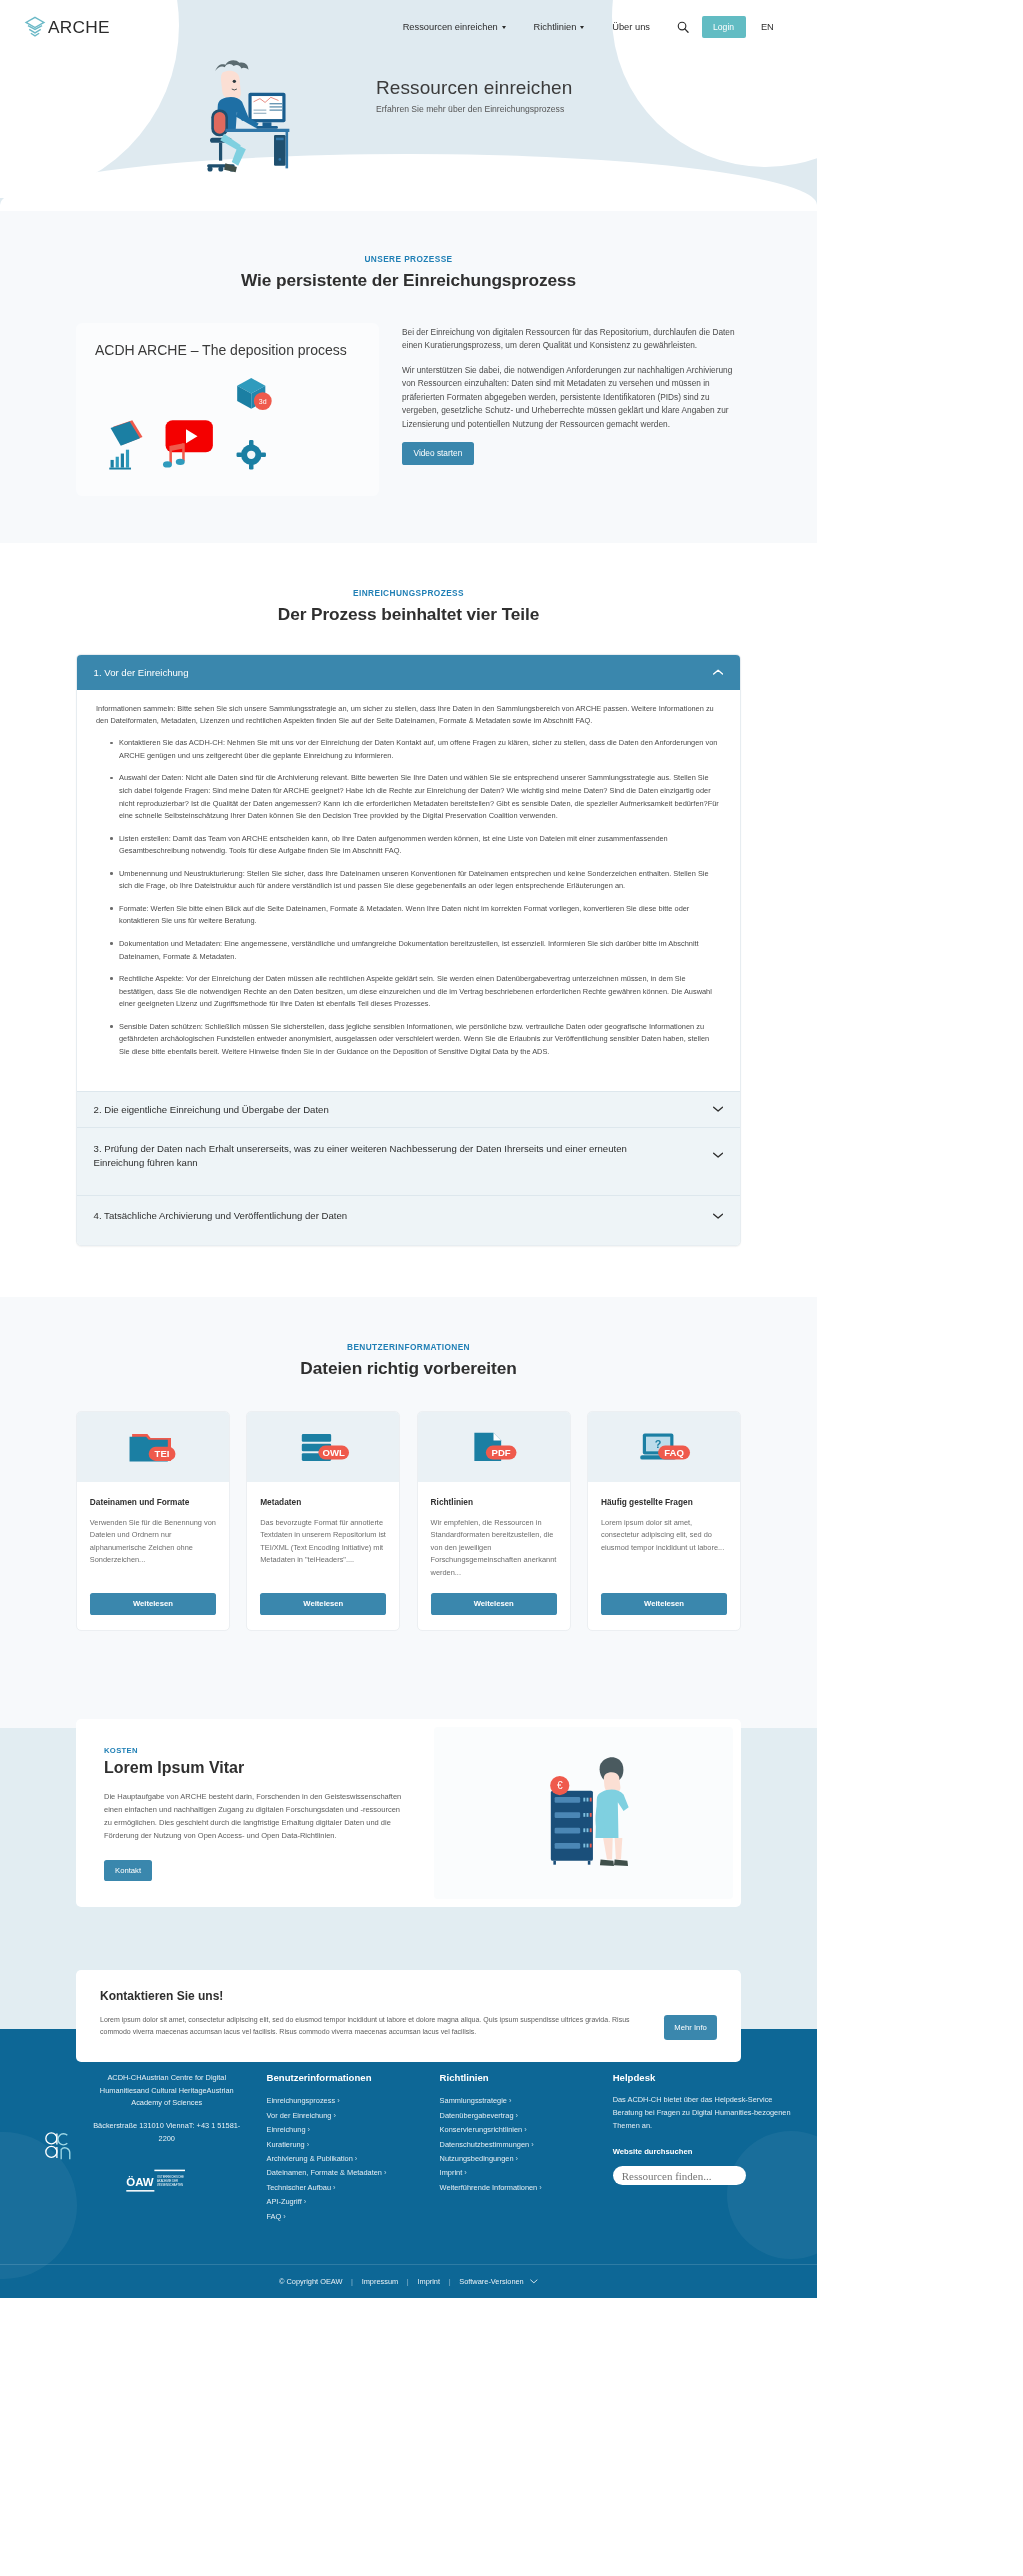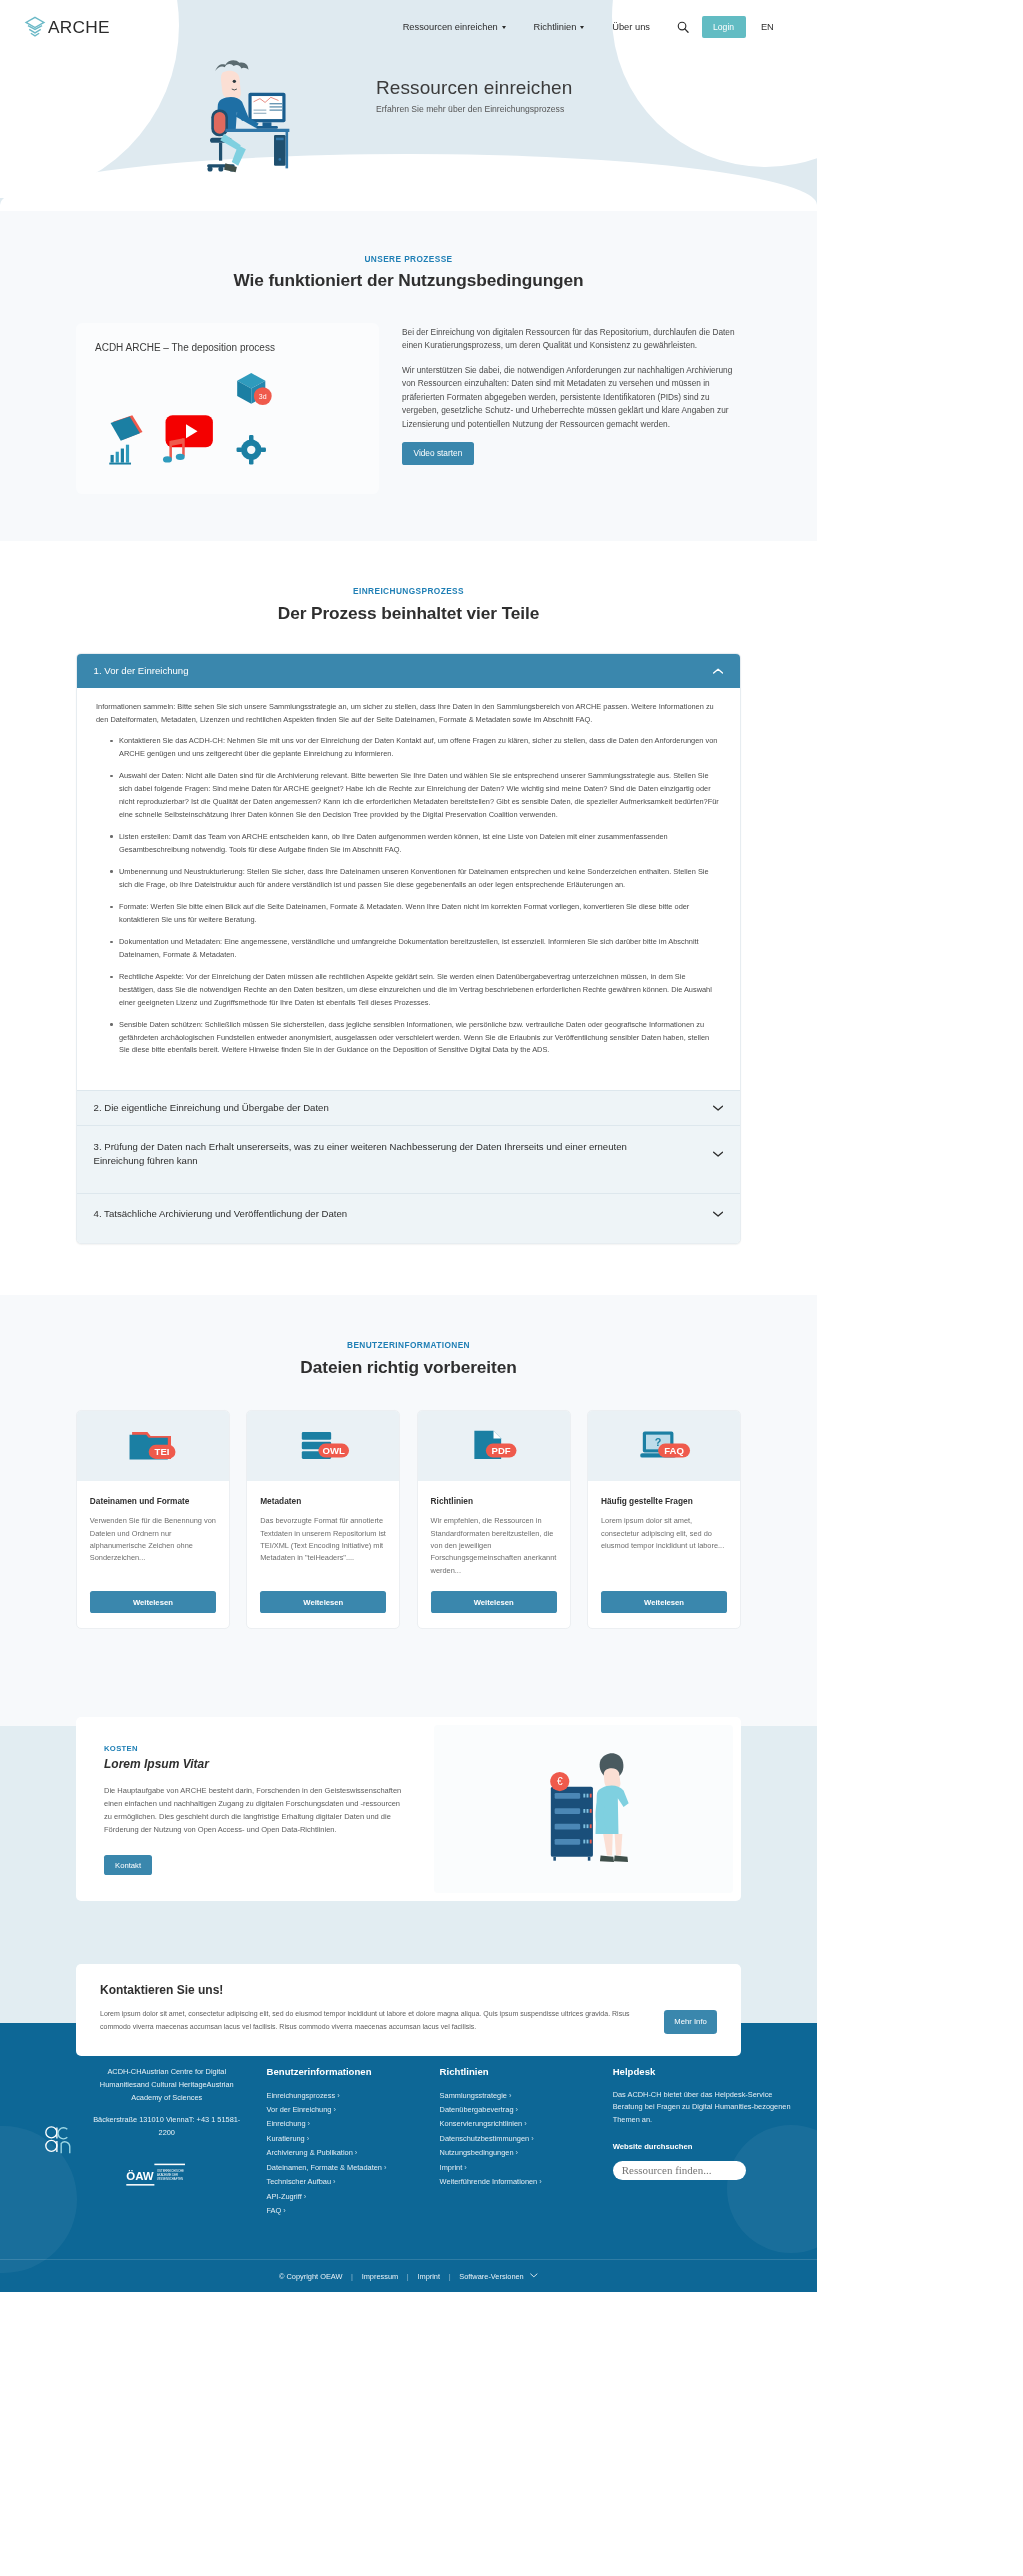--- a/index.html
+++ b/index.html
@@ -89,21 +89,21 @@
     margin:0; letter-spacing:-0.1px;
   }
 
   
   .process-sec { padding:43px 0 47px; }
   .process-row { display:flex; gap:23px; margin-top:32px; align-items:flex-start; }
   .video-card {
     width:303px; background:#fbfcfd; border-radius:6.4px;
     padding:18px 19px 22px; position:relative; min-height:171px;
   }
-  .video-card h3 { font-size:10px; font-weight:400; color:#3a3a3a; margin:0; line-height:1.35; }
+  .video-card h3 { font-size:14px; font-weight:400; color:#3a3a3a; margin:0; line-height:1.35; }
   .video-art { position:relative; height:110px; margin-top:3.8px; }
   .process-copy { width:333px; padding-top:2.6px; }
   .process-copy p { font-size:8.3px; line-height:1.62; color:#4a4a4a; margin:0 0 11px; }
   .btn-primary {
     display:inline-block; background:#3a87ad; color:#fff; border:none;
     font-size:8.3px; padding:6.4px 11.5px; border-radius:2.6px; cursor:pointer;
     font-family:inherit;
   }
 
   
@@ -157,21 +157,21 @@
 
   
   .kosten-sec { background:#e2edf2; padding:37px 0 45px; position:relative; }
   .kosten-topfill { position:absolute; left:0; right:0; top:0; height:46px; background:#f7f9fb; }
   .kosten-card {
     position:relative; z-index:2; background:#fff; border-radius:5.1px;
     display:flex; overflow:hidden; min-height:171px;
   }
   .kosten-left { padding:27px 28px 25.6px; width:358px; }
   .kosten-eyebrow { color:#1f7fb5; font-size:7.7px; font-weight:700; letter-spacing:0.3px; margin:0 0 3.8px; }
-  .kosten-title { font-size:12px; font-weight:700; color:#2f2f2f; margin:0 0 14px;font-style:italic; }
+  .kosten-title { font-size:16px; font-weight:700; color:#2f2f2f; margin:0 0 14px; }
   .kosten-text { font-size:7.5px; line-height:1.72; color:#5d5d5d; margin:0 0 18px; }
   .btn-kontakt {
     background:#3a87ad; color:#fff; border:none; font-size:7.7px;
     padding:5.8px 11px; border-radius:2.6px; cursor:pointer; font-family:inherit;
   }
   .kosten-right { flex:1; background:#fafcfd; display:flex; align-items:center; justify-content:center; margin:7.7px 7.7px 7.7px 0; border-radius:3.8px; }
 
   
   .contact-sec { background:#e2edf2; padding:18px 0 0; position:relative; }
   .contact-card {
@@ -326,21 +326,21 @@
       <div class="hero-text">
         <h1 class="hero-title">Ressourcen einreichen</h1>
         <p class="hero-sub">Erfahren Sie mehr über den Einreichungsprozess</p>
       </div>
     </div>
   </div>
 
   <section class="sec-light process-sec">
     <div class="container">
       <p class="eyebrow">UNSERE PROZESSE</p>
-      <h2 class="sec-title">Wie funktioniert der Nutzungsbedingungen</h2>
+      <h2 class="sec-title">Wie persistente der Einreichungsprozess</h2>
 
       <div class="process-row">
         <div class="video-card">
           <h3>ACDH ARCHE – The deposition process</h3>
           <div class="video-art">
             <svg width="269" height="110" viewBox="0 0 420 172">
 
               <g>
                 <path d="M244 22 l22 12 -22 12 -22-12z" fill="#2f9bbd"></path>
                 <path d="M222 34 v24 l22 12 v-24z" fill="#1b7fa3"></path>

